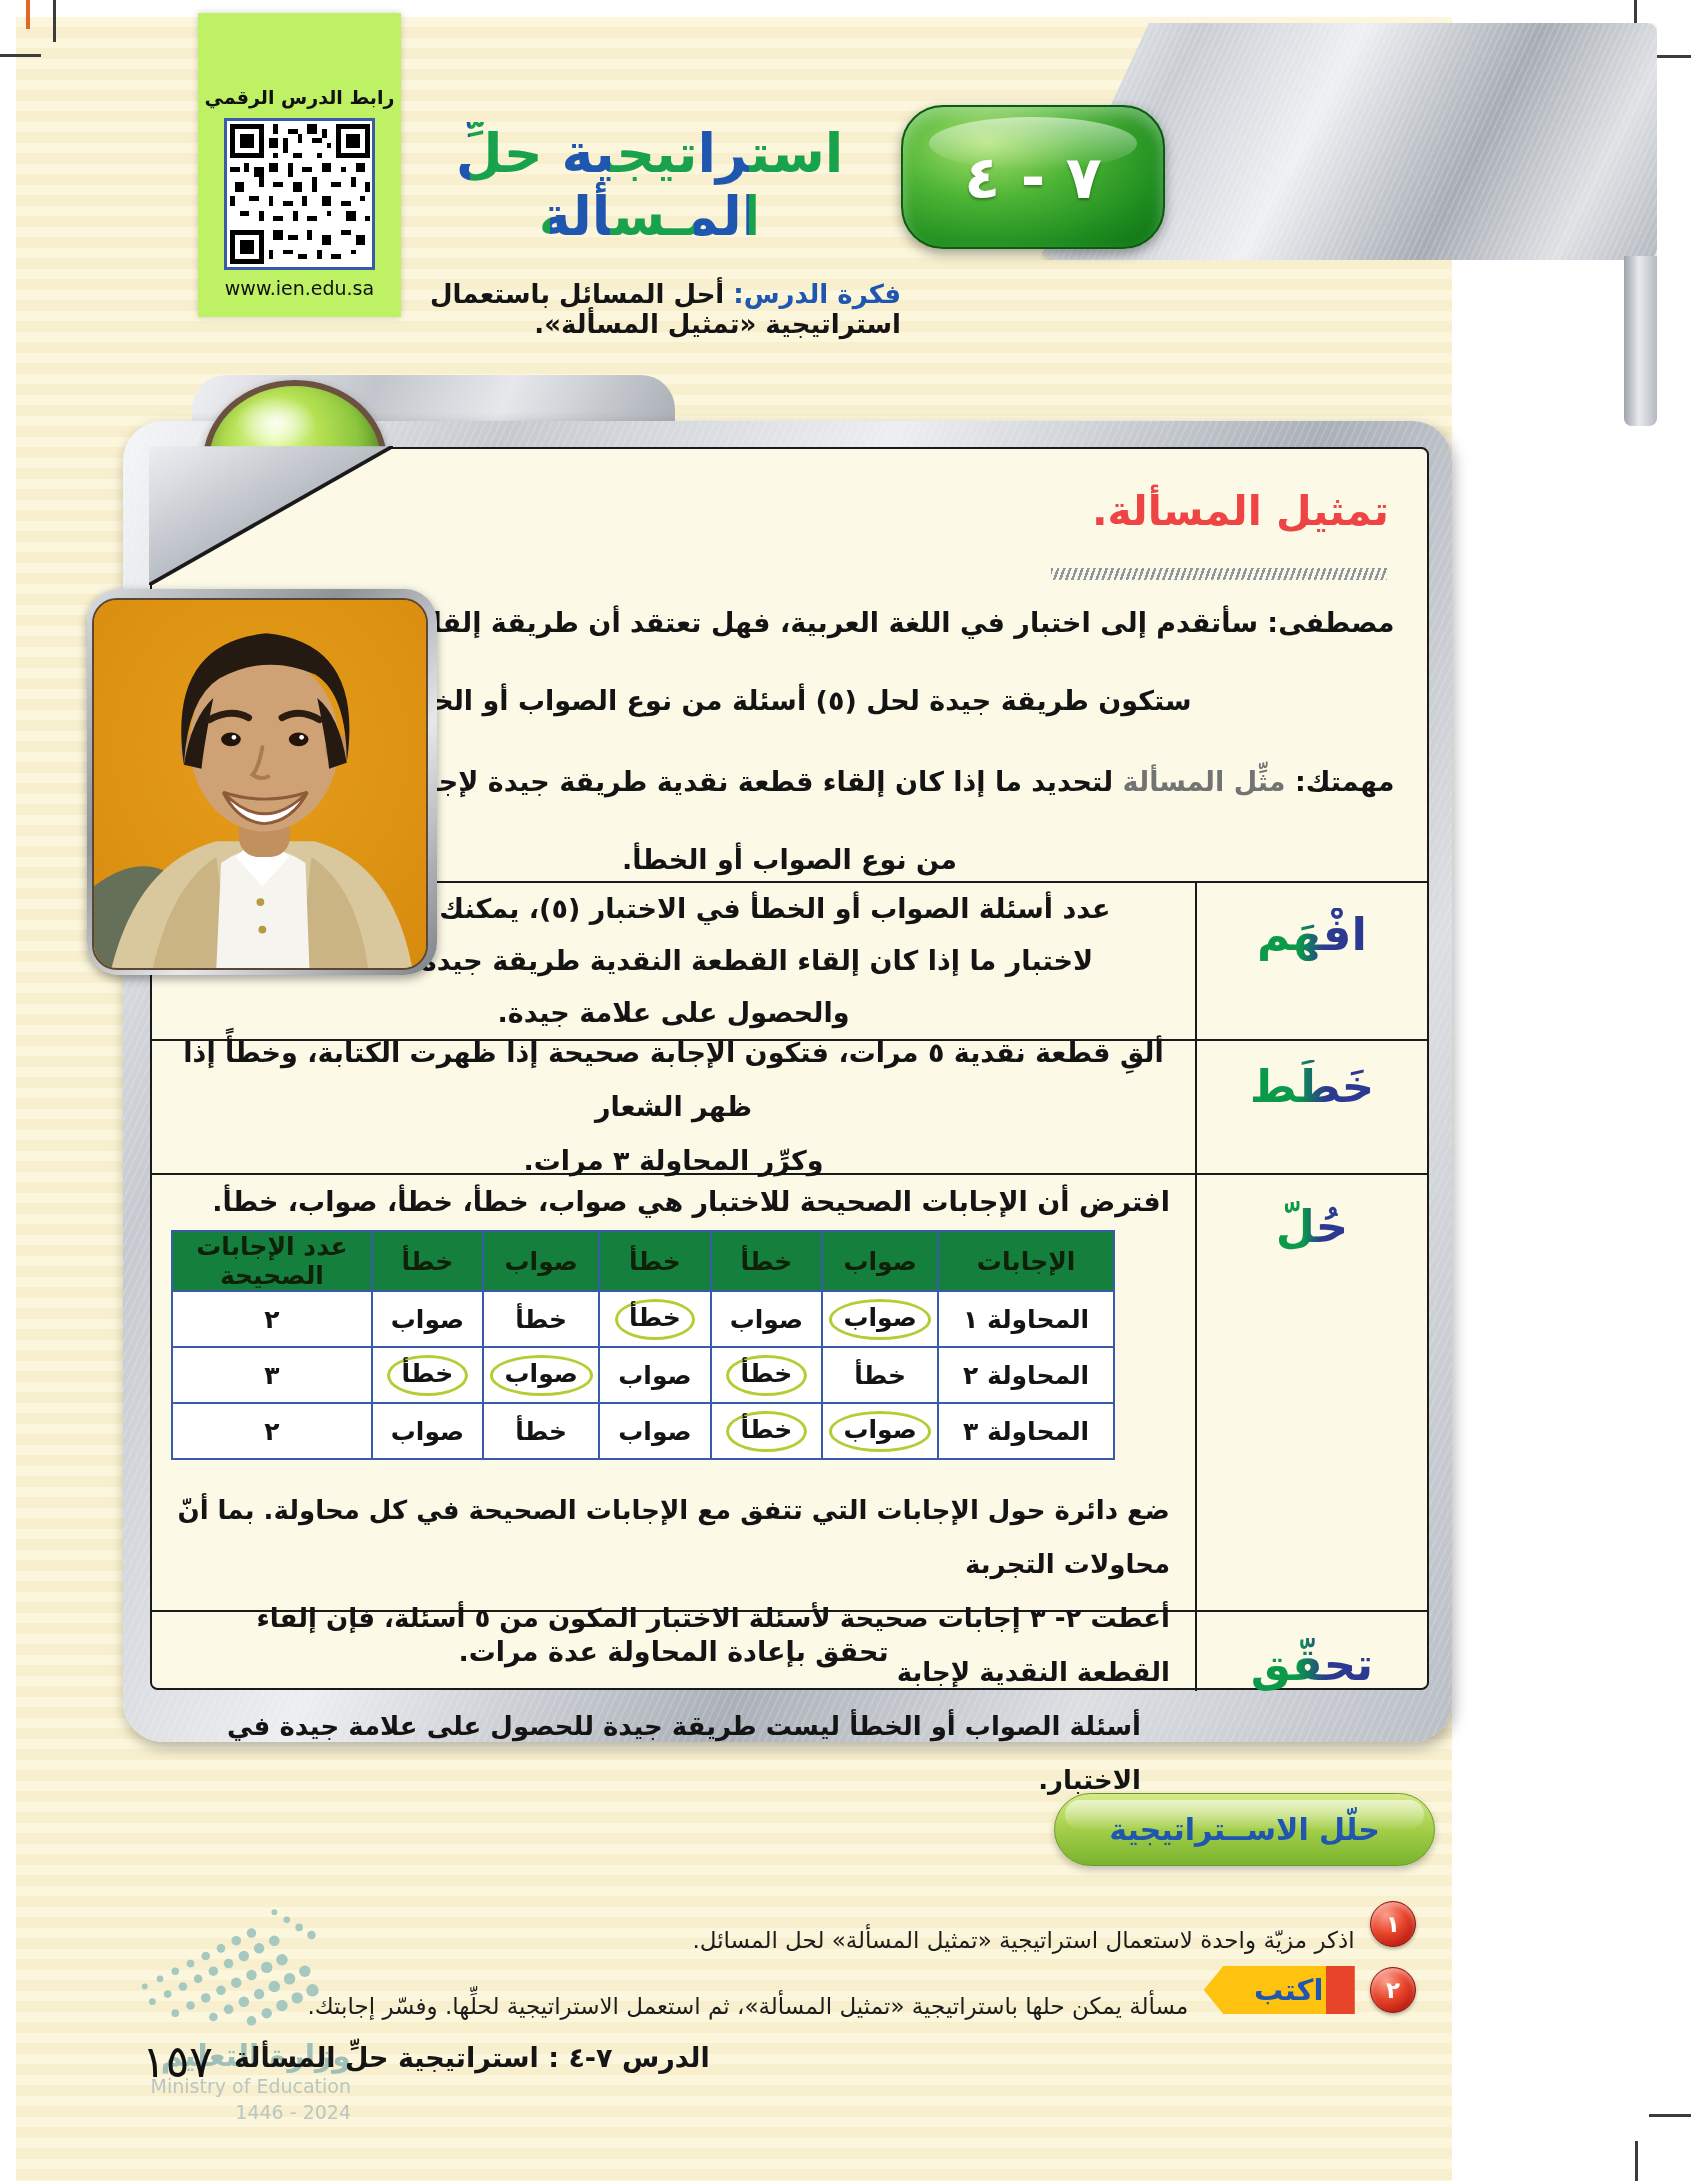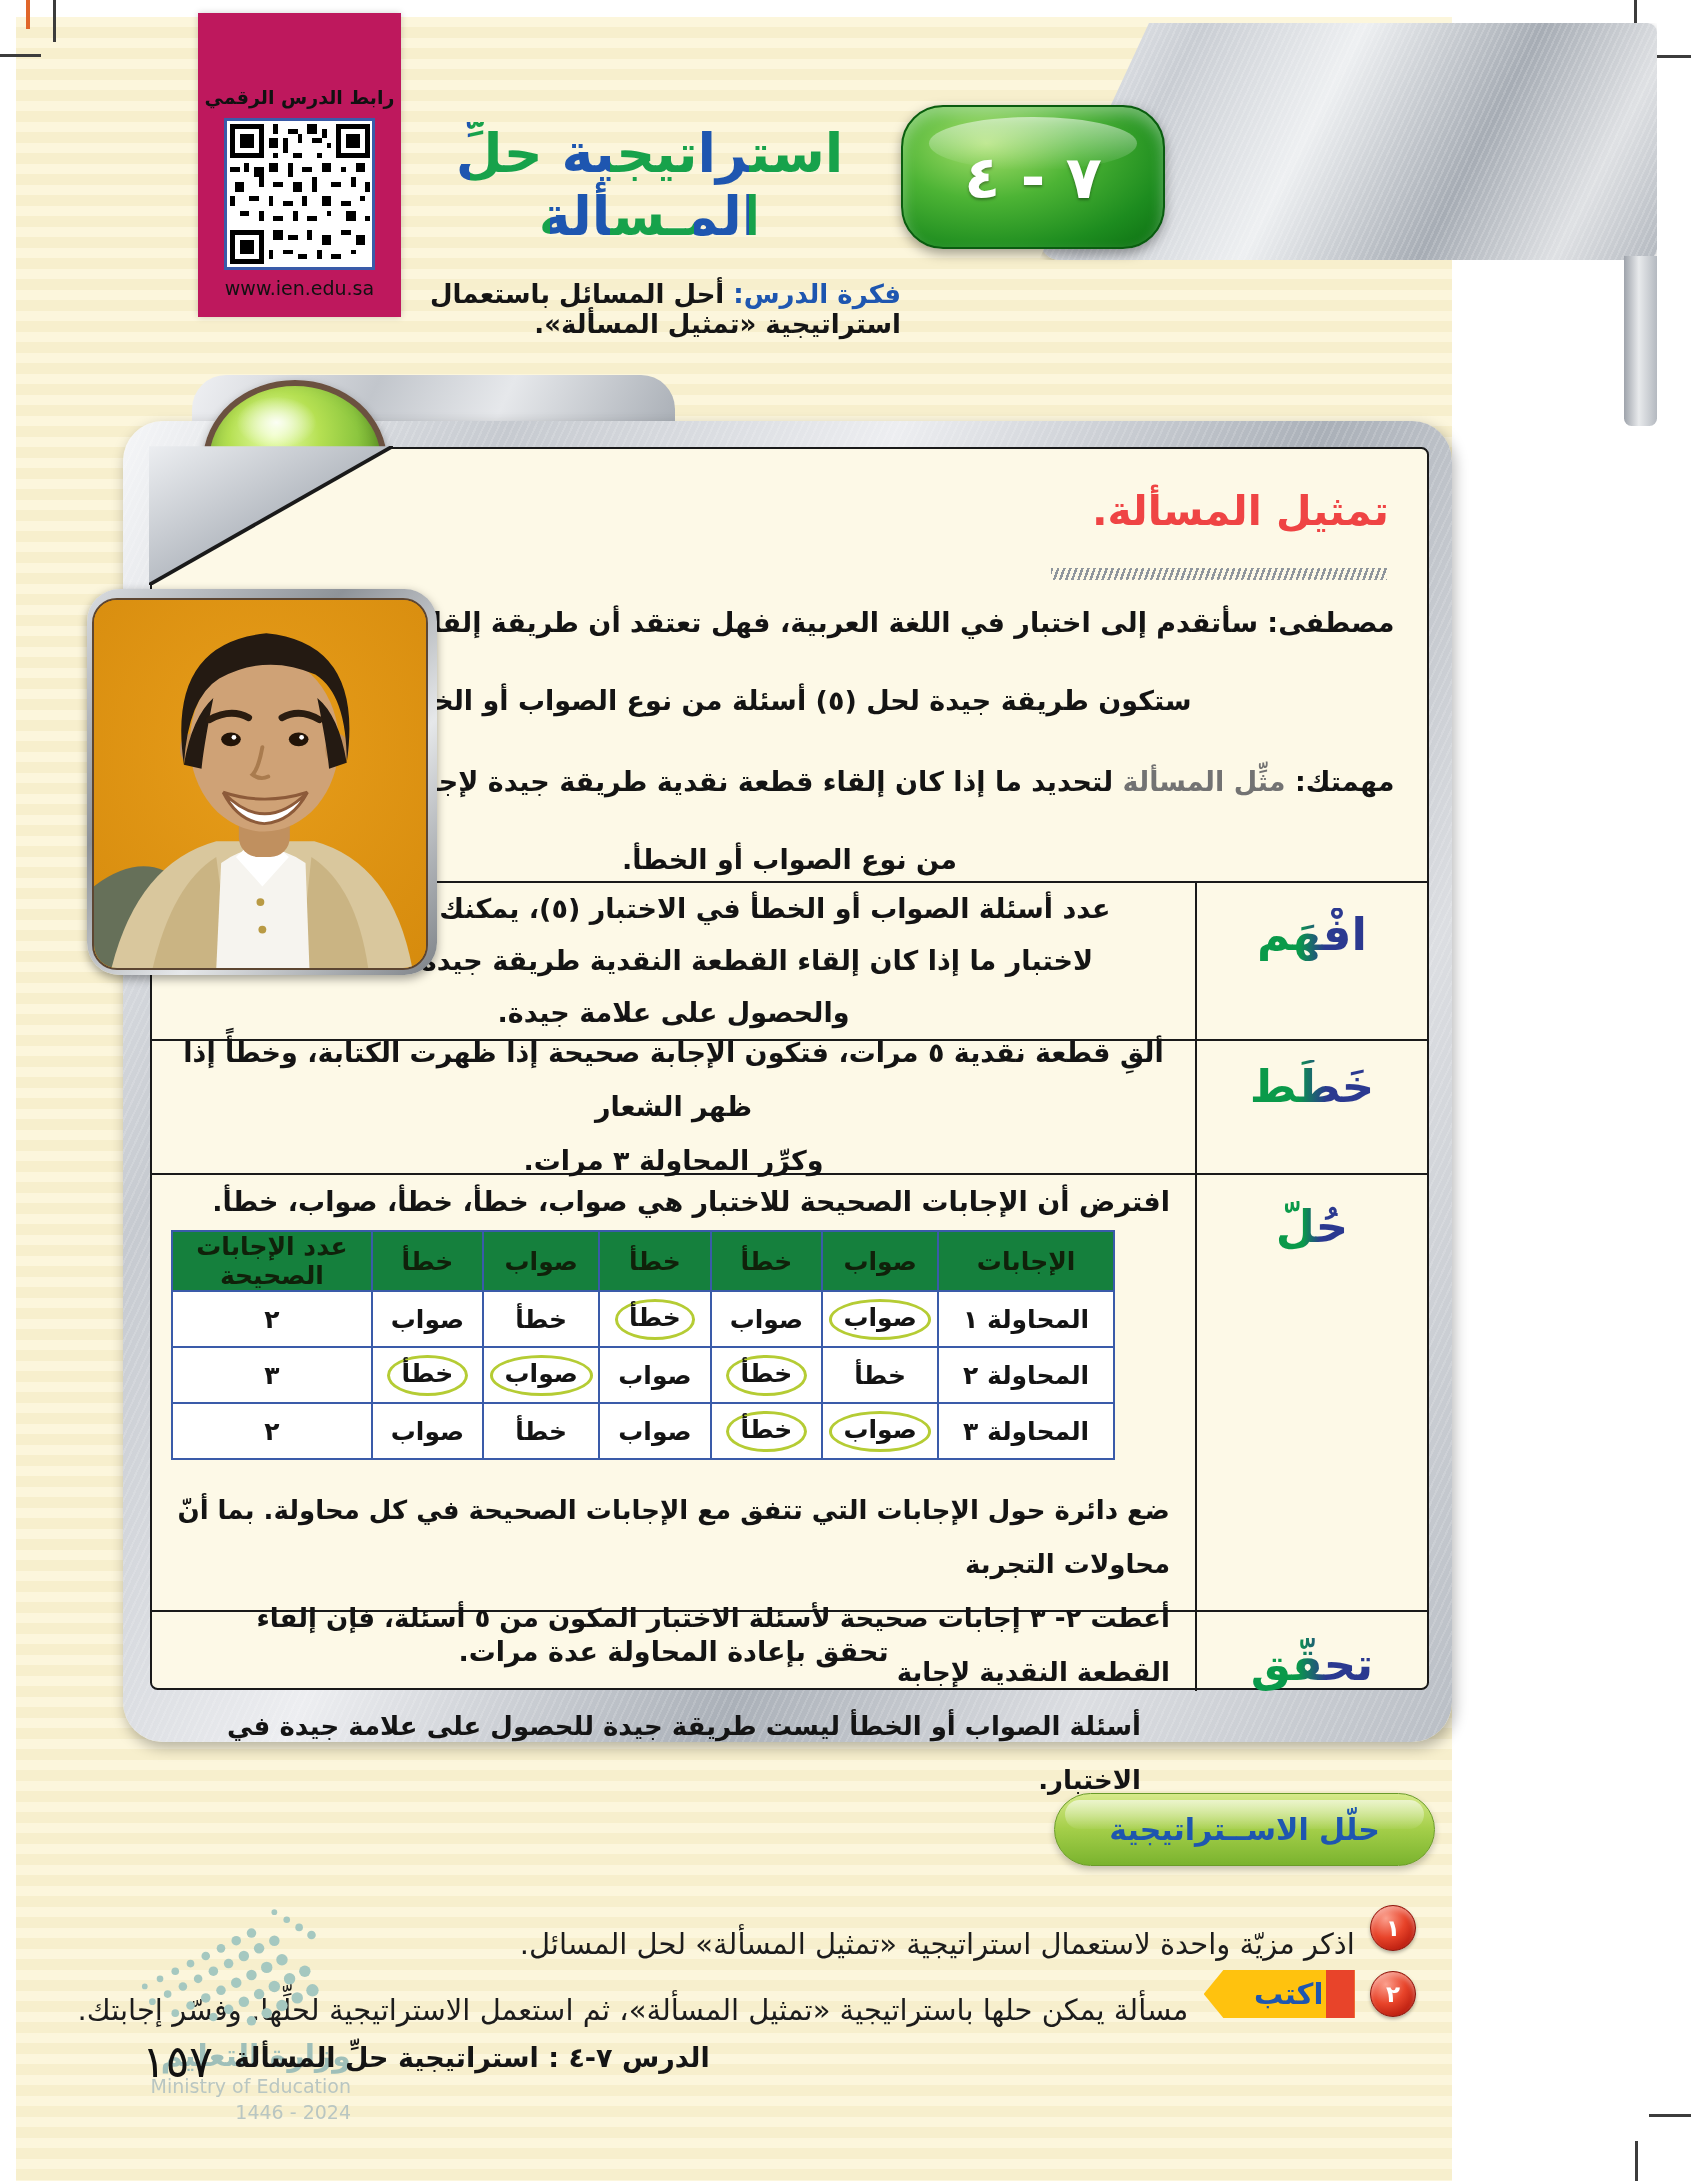--- a/index.html
+++ b/index.html
@@ -7,21 +7,21 @@
 
   
   .cream{position:absolute;left:17px;top:17px;width:1436px;height:2164px;
     background:repeating-linear-gradient(180deg,#fcf6dc 0 10.5px,#f7efcd 10.5px 21px);}
 
   
   .crop{position:absolute;background:#3c3c3c;}
   .crop-orange{position:absolute;background:#e0662a;}
 
   
-  .qr-box{position:absolute;left:199px;top:13.4px;width:203px;height:304px;background:#be185d;
+  .qr-box{position:absolute;left:199px;top:13.4px;width:203px;height:304px;background:#bef264;
     box-shadow:0 0 6.7px rgba(0,0,0,.18);display:flex;flex-direction:column;align-items:center;}
   .qr-title{margin-top:73px;font-size:19px;font-weight:bold;color:#111;}
   .qr-frame{margin-top:9.6px;border:3.8px solid #3a5ba9;background:#fff;padding:2.9px;line-height:0;}
   .qr-url{margin-top:7.6px;font-size:19px;color:#111;direction:ltr;}
 
   
   .band{position:absolute;left:1040px;top:23px;width:618px;height:237px;border-radius:0 9.6px 11.5px 21px;
     background:
       repeating-linear-gradient(115deg,rgba(255,255,255,.16) 0 1.9px,rgba(0,0,0,0) 1.9px 5.7px),
       linear-gradient(118deg,#f7f8fa 0%,#c9cdd3 22%,#eef0f2 44%,#a6acb4 68%,#dfe1e4 86%,#b3b8bf 100%);
@@ -118,21 +118,21 @@
   .pill::before{content:"";position:absolute;left:9.6px;top:5.7px;right:9.6px;height:29px;border-radius:25px;
     background:linear-gradient(180deg,rgba(255,255,255,.6),rgba(255,255,255,.05));}
   .pill-text{position:relative;font-size:30px;font-weight:bold;color:#1e56b0;}
 
   
   .q-row{position:absolute;display:flex;align-items:center;gap:15.3px;direction:rtl;}
   .q-num{width:44px;height:44px;border-radius:50%;flex:0 0 44px;
     background:radial-gradient(circle at 34% 28%,#fba08e 0%,#e8442a 45%,#b91c0e 80%,#8c1208 100%);
     border:1.9px solid #8c150c;box-shadow:inset 0 3.8px 5.7px rgba(255,255,255,.4),0 1.9px 3.8px rgba(0,0,0,.3);
     display:flex;align-items:center;justify-content:center;color:#fff;font-size:23px;font-weight:bold;}
-  .q-text{font-size:29px;color:#1c1c1c;margin-top:32px;}
+  .q-text{font-size:23px;color:#1c1c1c;margin-top:32px;}
   .tag-write{position:relative;width:151px;height:52px;flex:0 0 151px;
     background:#ffc20e;clip-path:polygon(0 50%,13% 4%,100% 4%,100% 96%,13% 96%);
     display:flex;align-items:center;justify-content:center;}
   .tag-write::before{content:"";position:absolute;right:0;top:0;width:29px;height:100%;background:#e8442a;}
   .tag-write-text{position:relative;font-size:29px;font-weight:bold;color:#1e56b0;margin-right:-19px;}
 
   
   .moe{position:absolute;left:84px;top:1895px;width:268px;color:#a9bdb8;}
   .moe-dots{line-height:0;margin-right:0;}
   .moe-ar{font-size:30px;font-weight:bold;color:#9fbfb9;margin-top:1.9px;}

